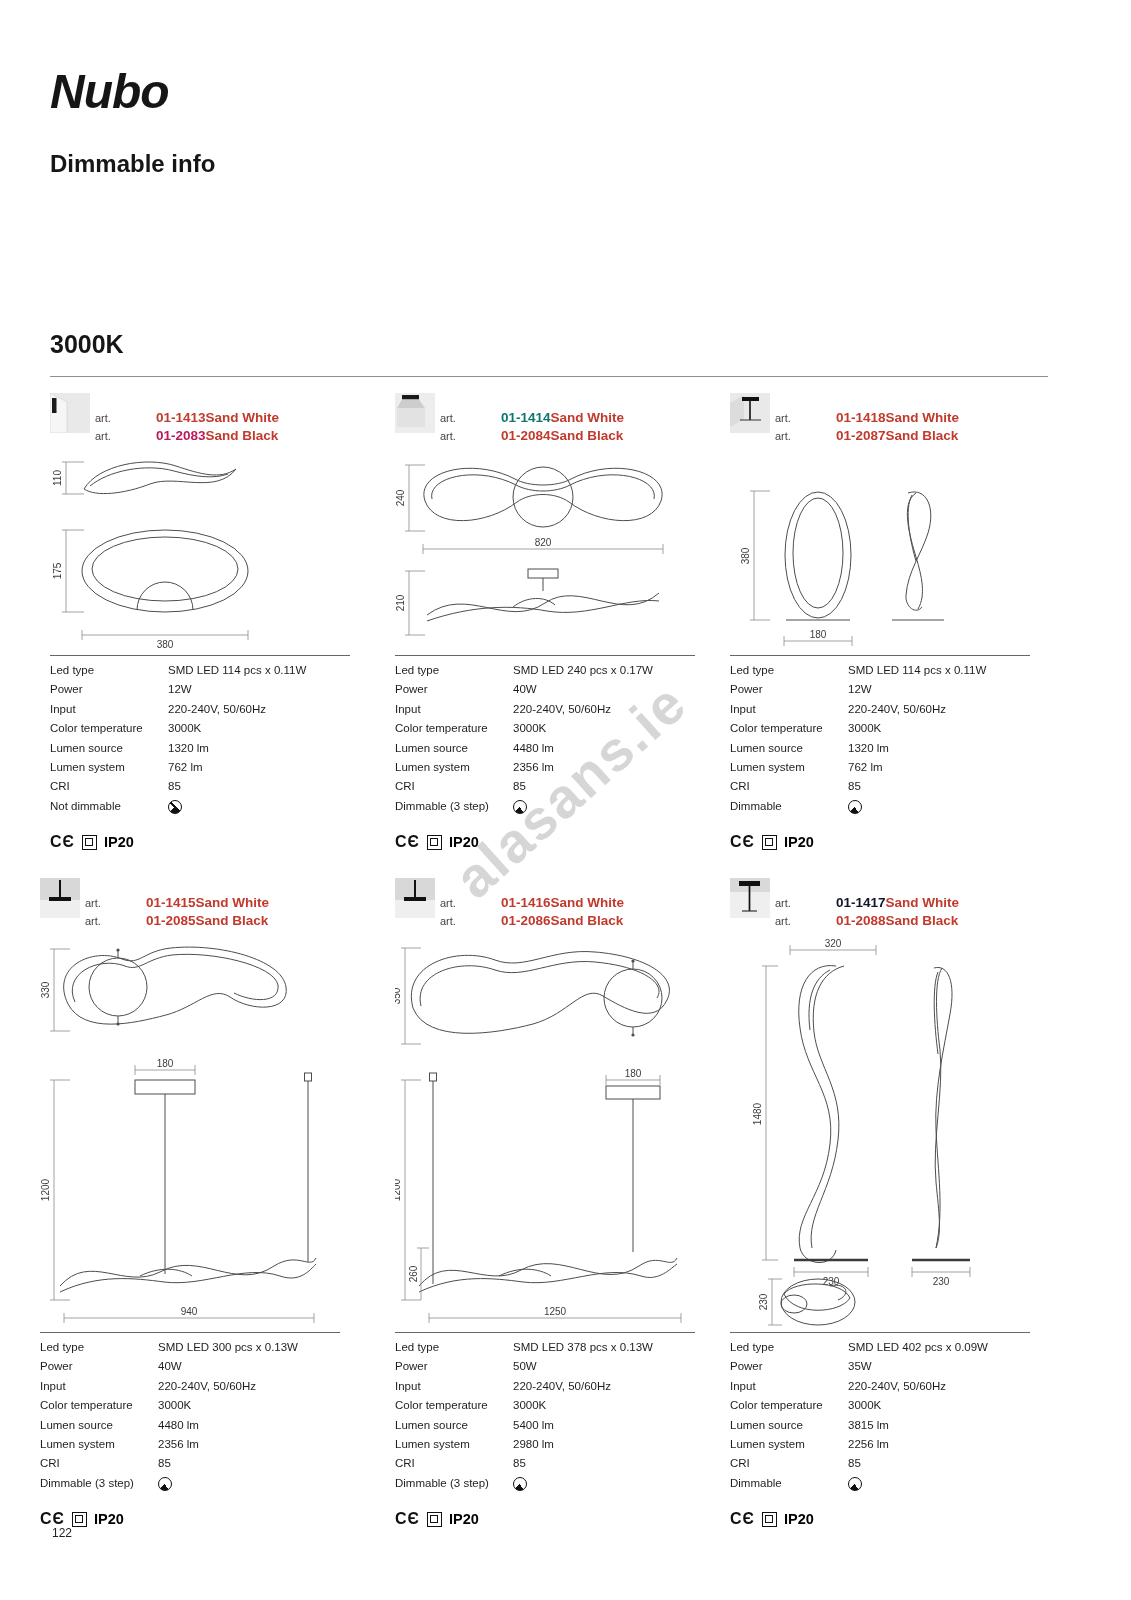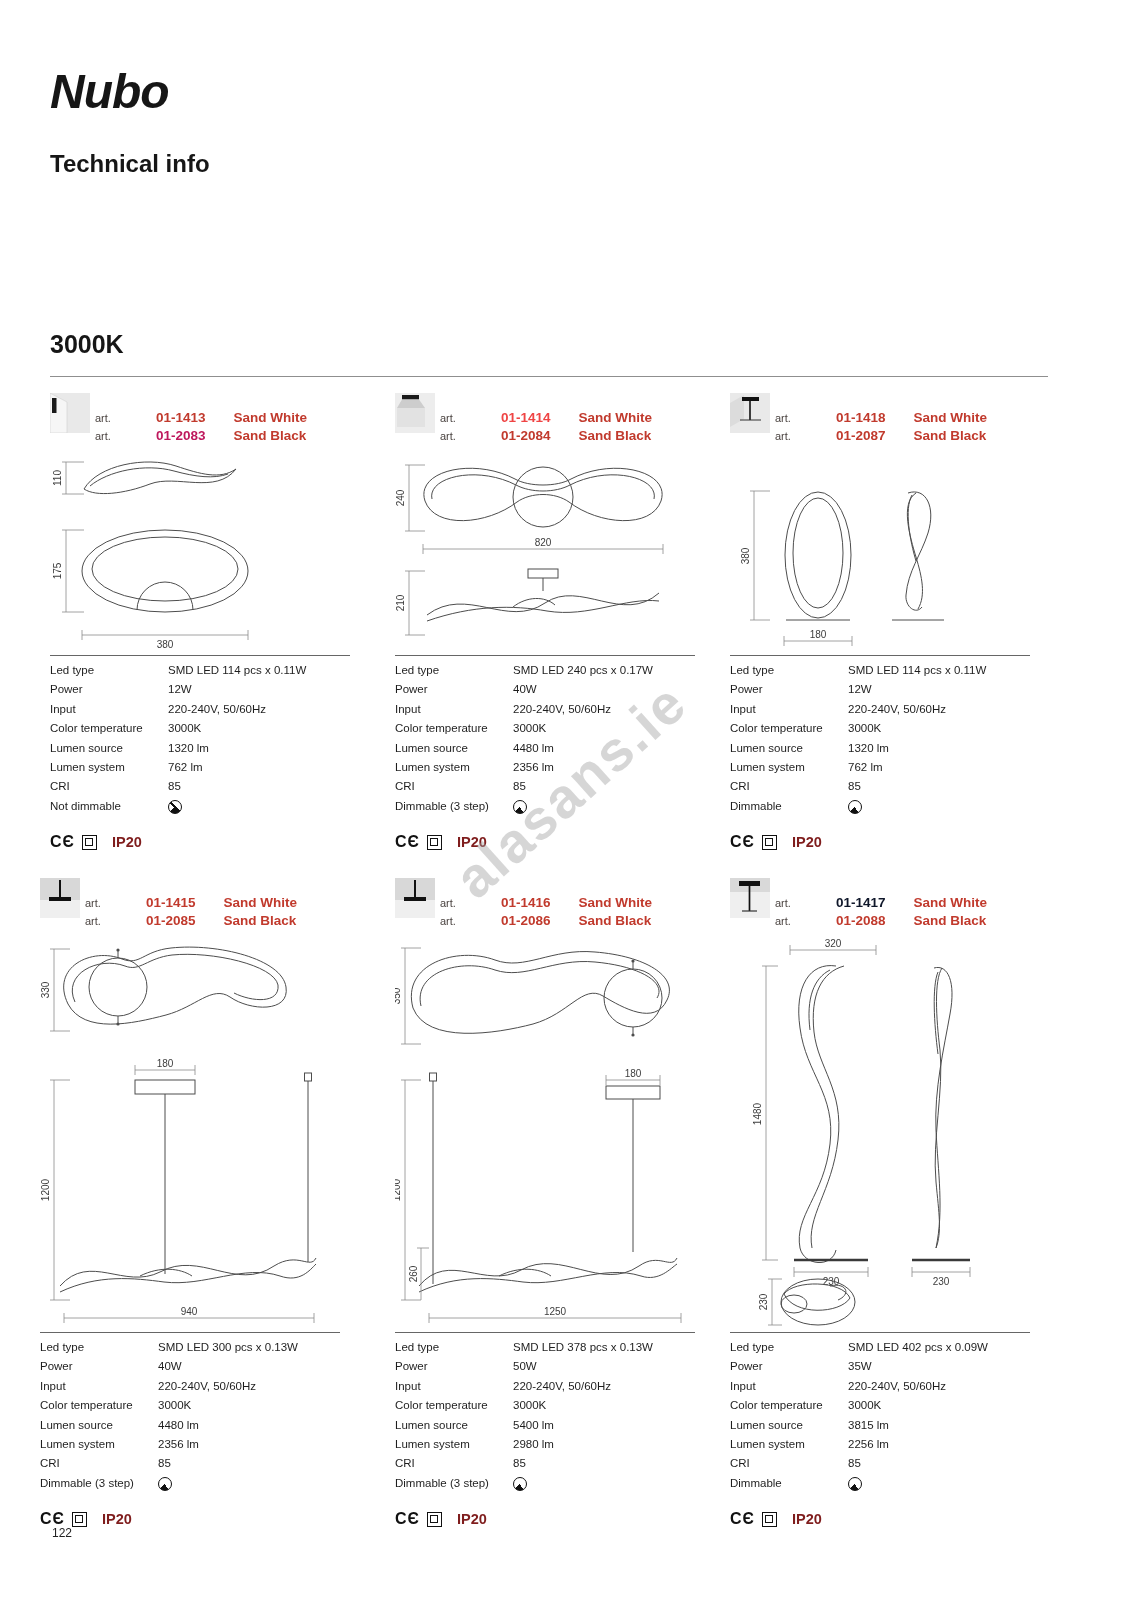--- a/index.html
+++ b/index.html
@@ -18,21 +18,21 @@
     transform:rotate(-42deg);font-size:56px;font-weight:bold;color:#a0a0a0;opacity:.42;
     pointer-events:none;z-index:5;letter-spacing:2px;
   }
   .block{position:absolute;width:300px;}
   .hdr{display:flex;height:56px;}
   .mount{width:40px;height:40px;flex:none;}
   .artlines{margin:16px 0 0 5px;}
   .art-line{white-space:nowrap;line-height:17px;font-size:13px;}
   .art-prefix{color:#4a4340;font-size:11px;margin-right:7px;}
   .art-code{font-weight:bold;font-size:13.5px;margin-left:38px;}
-  .art-finish{font-weight:bold;font-size:13.5px;margin-left:28px;}
+  .art-finish{font-weight:bold;font-size:13.5px;margin-left:0;}
   .drawing{position:relative;}
   .drawing.r1{height:206px;}
   .drawing.r2{height:398px;}
   .ln{fill:none;stroke:#4d4d4d;stroke-width:1;}
   .lnb{fill:none;stroke:#3a3a3a;stroke-width:2.4;}
   .dim{stroke:#8a8a8a;stroke-width:.8;}
   .dimtxt{font-size:10px;fill:#3c3c3c;text-anchor:middle;}
   .spec-table{border-top:1px solid #666;padding-top:5px;}
   .spec-row{display:flex;font-size:11.5px;line-height:19.4px;color:#1e1e1e;}
   .spec-label{width:118px;flex:none;}
@@ -44,30 +44,30 @@
   }
   .dimmer.no-dimmer{
     background:
       linear-gradient(45deg,transparent 44%,#111 44% 56%,transparent 56%),
       conic-gradient(from 150deg,#111 0 75deg,transparent 75deg 360deg);
   }
   .cert{display:flex;align-items:center;gap:7px;margin-top:13px;height:18px;}
   .ce{font-weight:bold;font-size:16px;letter-spacing:1px;color:#111;}
   .class2{width:13px;height:13px;border:1.6px solid #111;display:flex;align-items:center;justify-content:center;flex:none;}
   .class2 i{width:6px;height:6px;border:1.2px solid #111;display:block;}
-  .ip{font-weight:bold;font-size:14.5px;color:#7f1d1d;margin-left:8px;}
+  .ip{font-weight:bold;font-size:14.5px;color:#000000;}
   
   #b0{left:50px;top:393px;}  #b1{left:395px;top:393px;}  #b2{left:730px;top:393px;}
   #b3{left:40px;top:878px;}  #b4{left:395px;top:878px;}  #b5{left:730px;top:878px;}
 </style>
 </head>
 <body>
 
 <div class="page-title">Nubo</div>
-<div class="page-subtitle">Technical info</div>
+<div class="page-subtitle">Dimmable info</div>
 <div class="section-title">3000K</div>
 <div class="rule"></div>
 <div class="watermark">alasans.ie</div>
 
 <div class="block" id="b0">
   <div class="hdr">
     <svg class="mount" viewBox="0 0 40 40">
       <rect width="40" height="40" fill="#e9e9e9"></rect>
       <polygon points="0,0 17,9 17,40 0,40" fill="#f6f6f6" stroke="#d2d2d2" stroke-width="0.6"></polygon>
       <rect x="2" y="5" width="4.5" height="15" fill="#1a1a1a"></rect>
@@ -148,21 +148,21 @@
 <div class="block" id="b1">
   <div class="hdr">
     <svg class="mount" viewBox="0 0 40 40">
       <rect width="40" height="40" fill="#ededed"></rect>
       <rect x="7" y="2" width="17" height="4.5" fill="#1a1a1a"></rect>
       <polygon points="7,6.5 24,6.5 30,15 2,15" fill="#cdcdcd"></polygon>
       <polygon points="2,15 30,15 30,34 2,34" fill="#e2e2e2"></polygon>
     </svg>
     <div class="artlines">
       <div class="art-line">
-        <span class="art-prefix">art.</span><span class="art-code accent" style="color: #ef4444;">01-1414</span><span class="art-finish accent" style="color: rgb(193, 58, 45);">Sand White</span>
+        <span class="art-prefix">art.</span><span class="art-code accent" style="color: #0f766e;">01-1414</span><span class="art-finish accent" style="color: rgb(193, 58, 45);">Sand White</span>
       </div>
       <div class="art-line">
         <span class="art-prefix">art.</span><span class="art-code accent" style="color: rgb(193, 58, 45);">01-2084</span><span class="art-finish accent" style="color: rgb(193, 58, 45);">Sand Black</span>
       </div>
     </div>
   </div>
   <div class="drawing r1">
     <svg width="300" height="206" viewBox="0 0 300 206">
       <circle class="ln" cx="148" cy="48" r="30"></circle>
       <path class="ln" d="M30,52 C20,22 78,8 120,30 C134,38 162,38 176,30 C218,8 276,22 266,52 C256,80 204,76 174,53 C160,43 136,43 122,53 C92,76 40,80 30,52 Z"></path>

